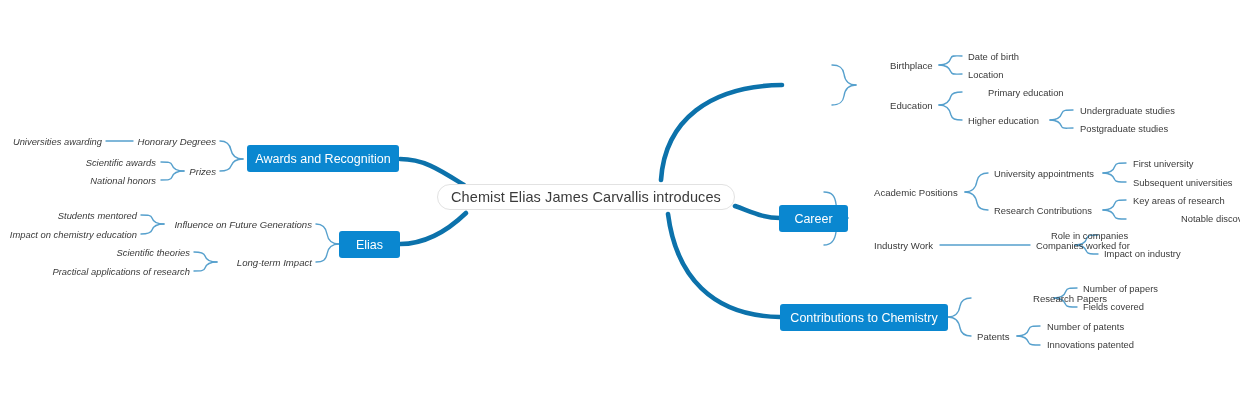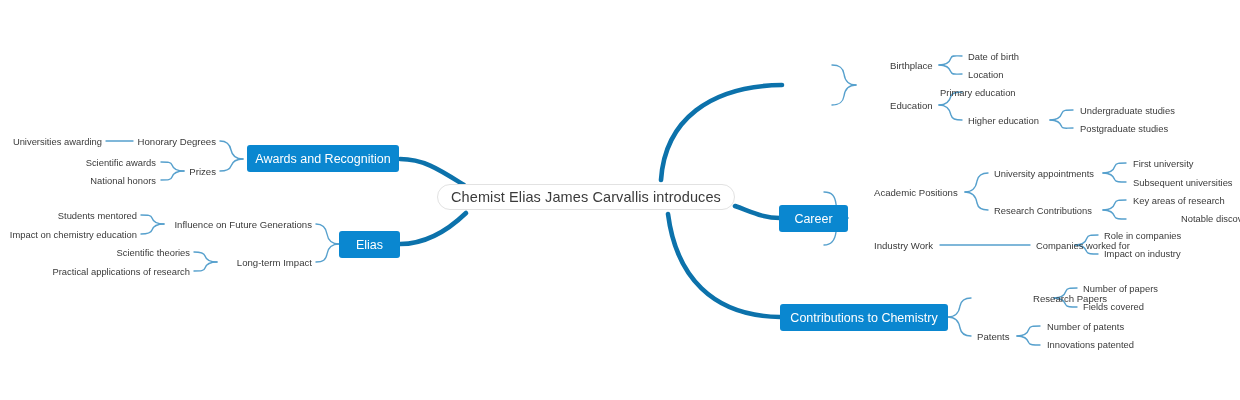--- a/index.html
+++ b/index.html
@@ -45,21 +45,21 @@
     position:absolute;
     color:#3a3a3a;
     font-size:9.5px;
     white-space:nowrap;
     line-height:11px;
     z-index:4;
   }
   .label.l2{font-size:9.6px;}
   .label.l3{font-size:9.4px;}
   .label.right{text-align:left;}
-  .label.left{text-align:left;transform:translateX(-100%);}
+  .label.left{text-align:left;transform:translateX(-100%);font-style:italic;}
 </style>
 </head>
 <body>
 
 <div id="canvas">
 
   <svg id="wires" viewBox="0 0 1240 400" xmlns="http://www.w3.org/2000/svg">
 
     <g fill="none" stroke="#0c72ab" stroke-linecap="round">
 
@@ -153,41 +153,41 @@
   <div class="l1-node" style="left:339px;top:231px;width:61px;height:27px;">
     <span>Elias</span>
   </div>
 
   <div class="label l2 right" style="left:890px;top:60px;">Birthplace</div>
   <div class="label l2 right" style="left:890px;top:100px;">Education</div>
 
   <div class="label l3 right" style="left:968px;top:51px;">Date of birth</div>
   <div class="label l3 right" style="left:968px;top:69px;">Location</div>
 
-  <div class="label l3 right" style="left:920px;top:87px;padding-left:20px;">Primary education</div>
+  <div class="label l3 right" style="left:968px;top:87px;padding-left:20px;">Primary education</div>
   <div class="label l3 right" style="left:968px;top:115px;">Higher education</div>
 
   <div class="label l3 right" style="left:1080px;top:105px;">Undergraduate studies</div>
   <div class="label l3 right" style="left:1080px;top:123px;">Postgraduate studies</div>
 
   <div class="label l2 right" style="left:874px;top:187px;">Academic Positions</div>
   <div class="label l2 right" style="left:874px;top:240px;">Industry Work</div>
 
   <div class="label l3 right" style="left:994px;top:168px;">University appointments</div>
   <div class="label l3 right" style="left:994px;top:205px;">Research Contributions</div>
 
   <div class="label l3 right" style="left:1133px;top:158px;">First university</div>
   <div class="label l3 right" style="left:1133px;top:177px;">Subsequent universities</div>
 
   <div class="label l3 right" style="left:1133px;top:195px;">Key areas of research</div>
   <div class="label l3 right" style="left:1133px;top:213px;padding-left:48px;">Notable discoveries</div>
 
   <div class="label l3 right" style="left:1036px;top:240px;">Companies worked for</div>
 
-  <div class="label l3 right" style="left:1104px;top:230px;">Role in companies</div>
+  <div class="label l3 right" style="left:1051px;top:230px;">Role in companies</div>
   <div class="label l3 right" style="left:1104px;top:248px;">Impact on industry</div>
 
   <div class="label l2 right" style="left:1033px;top:293px;text-align:center;">Research Papers</div>
   <div class="label l2 right" style="left:977px;top:331px;">Patents</div>
 
   <div class="label l3 right" style="left:1083px;top:283px;">Number of papers</div>
   <div class="label l3 right" style="left:1083px;top:301px;">Fields covered</div>
 
   <div class="label l3 right" style="left:1047px;top:321px;text-align:right;">Number of patents</div>
   <div class="label l3 right" style="left:1047px;top:339px;">Innovations patented</div>

